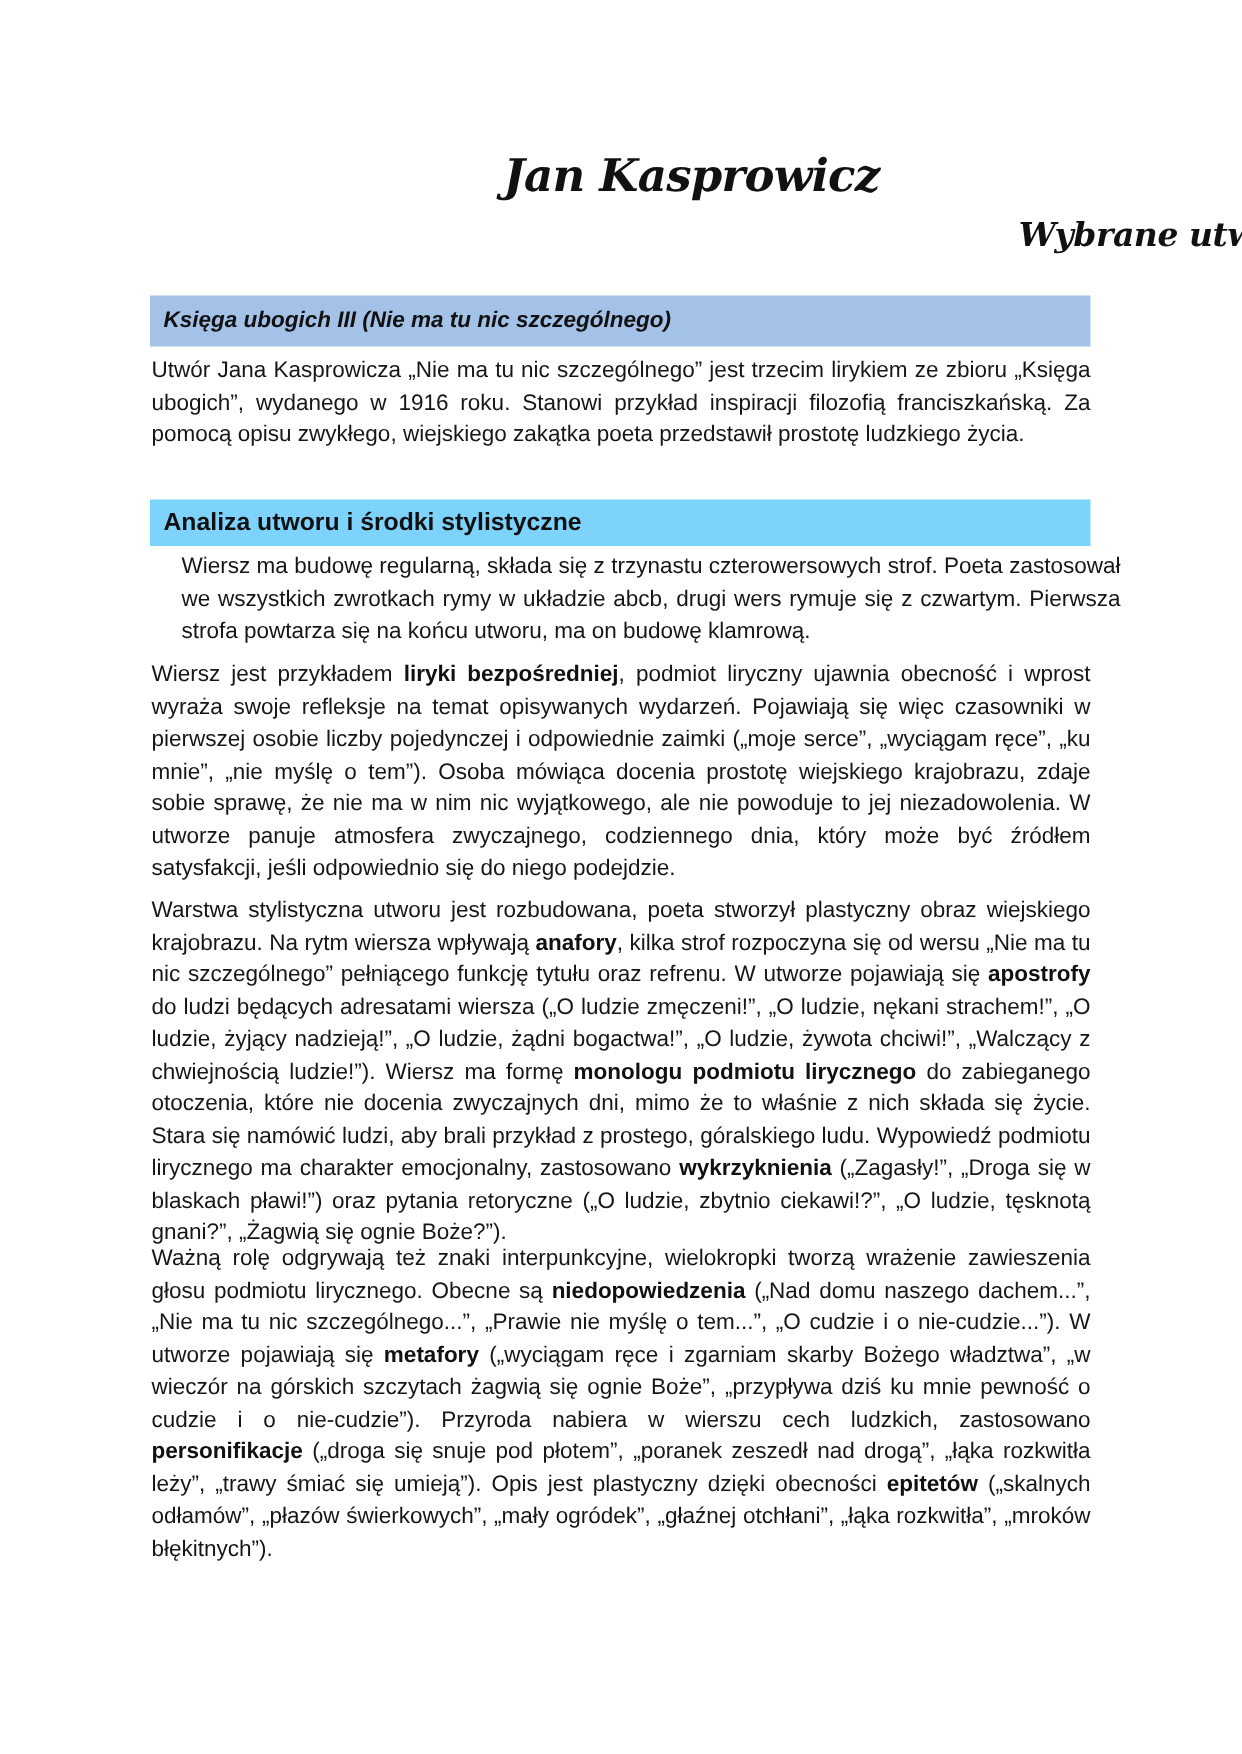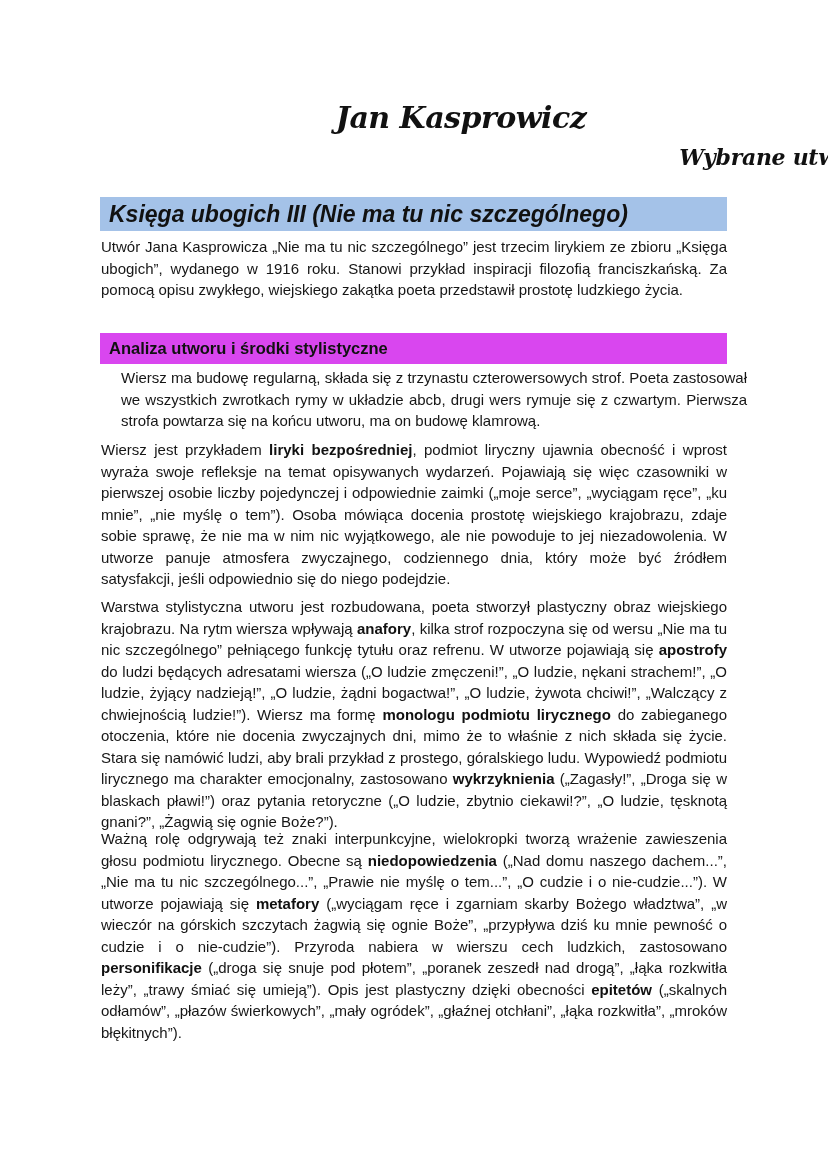--- a/index.html
+++ b/index.html
@@ -5,23 +5,23 @@
     html, body { margin: 0; padding: 0; background: #ffffff; }
     body { width: 828px; height: 1169px; position: relative; overflow: hidden;
            font-family: "Liberation Sans", sans-serif; color: #111; }
     .title-block { position: absolute; top: 100px; left: 0; width: 828px; text-align: center; margin-left: 47px; }
     .title { font-family: "DejaVu Serif", serif; font-style: italic; font-weight: bold;
              font-size: 30px; line-height: 36px; letter-spacing: -0.5px; color: #111; }
     .subtitle { font-family: "DejaVu Serif", serif; font-style: italic; font-weight: bold;
                 font-size: 22px; line-height: 30px; margin-top: 6px; letter-spacing: -0.3px; color: #111; text-align: right; }
     .section-h1 { position: absolute; left: 100px; width: 627px; height: 34px; top: 197px;
                   background: #a4c2e8; box-sizing: border-box; padding-left: 9px;
-                  font-size: 23px; font-weight: bold; font-style: italic; line-height: 34px; color: #111; }
+                  font-size: 15px; font-weight: bold; font-style: italic; line-height: 34px; color: #111; }
     .section-h2 { position: absolute; left: 100px; width: 627px; height: 31px; top: 333px;
-                  background: #d946ef; box-sizing: border-box; padding-left: 9px;
+                  background: #7dd3fc; box-sizing: border-box; padding-left: 9px;
                   font-size: 16.5px; font-weight: bold; line-height: 31px; color: #111; }
     .para { position: absolute; left: 101px; width: 626px; font-size: 15px; line-height: 21.5px;
             text-align: justify; color: #161616; margin: 0; }
     .para b { font-weight: bold; color: #111; }
   </style>
 </head>
 <body>
 
 <div class="title-block">
   <div class="title">Jan Kasprowicz</div>

